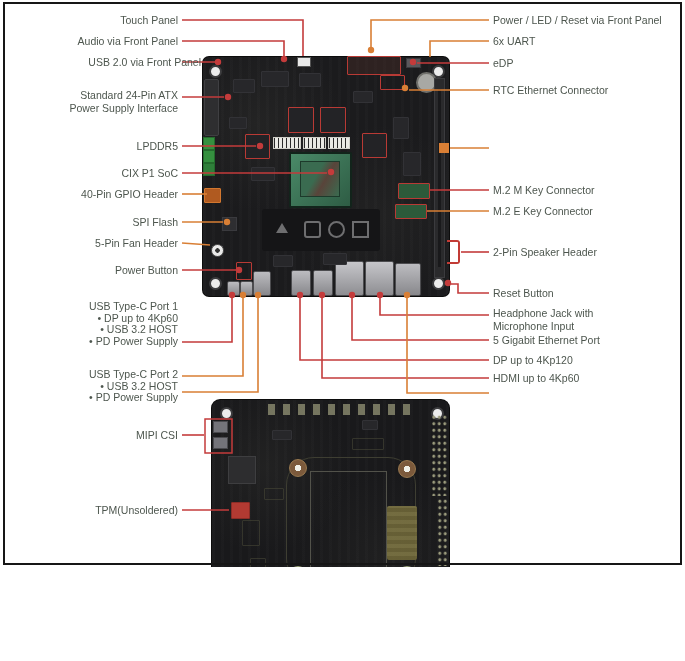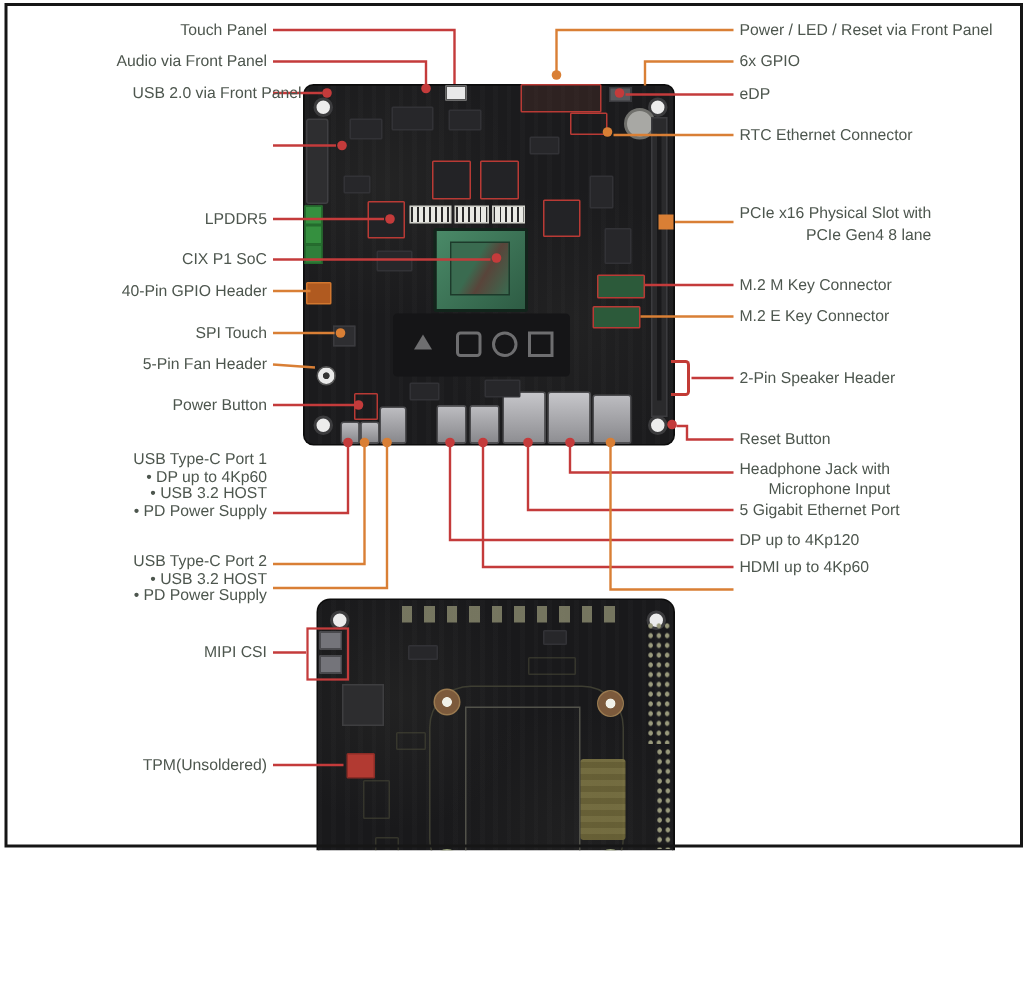--- a/index.html
+++ b/index.html
@@ -14,21 +14,21 @@
            radial-gradient(circle at 72% 66%, rgba(110,110,95,.08), transparent 38%),
            repeating-linear-gradient(90deg, rgba(255,255,255,.015) 0 3px, transparent 3px 9px);
          box-shadow:0 0 0 1px #0c0c0c;}
   .hole{position:absolute;width:9px;height:9px;border-radius:50%;background:#ececec;border:2px solid #3c3c3e;}
   .smd{position:absolute;background:#27272a;border:1px solid #323236;border-radius:1px;}
   .silk{position:absolute;border:1px solid #4a4a38;opacity:.55;border-radius:1px;}
   .redbox{position:absolute;border:1.5px solid #b93a35;border-radius:1px;}
   .port{position:absolute;background:linear-gradient(180deg,#bcbcc0,#88888c);border:1px solid #4c4c4f;border-radius:2px;}
   .callout{position:absolute;white-space:nowrap;font-size:10.5px;line-height:13px;color:#4d564e;}
   .callout.left{text-align:right;}
-  .callout.right{text-align:right;}
+  .callout.right{text-align:left;}
   svg.leads{position:absolute;left:0;top:0;pointer-events:none;}
   .tri{position:absolute;width:0;height:0;border-left:6px solid transparent;border-right:6px solid transparent;border-bottom:10px solid #6e6e70;}
 </style>
 </head>
 <body>
 
 <div class="stage">
 
   <div class="board" style="left:203px;top:57px;width:246px;height:239px;">
 
@@ -247,31 +247,35 @@
   <div class="a" id="labels-layer" style="left: 0px; top: 0px; width: 685px; height: 661px; pointer-events: none; color: rgb(77, 86, 78);">
       <div class="callout left" style="top: 14px; right: 507px;">
         <div>Touch Panel</div>
       </div>
       <div class="callout left" style="top: 35px; right: 507px;">
         <div>Audio via Front Panel</div>
       </div>
       <div class="callout left" style="top: 56px; right: 484px;">
         <div>USB 2.0 via Front Panel</div>
       </div>
+      <div class="callout left" style="top: 89px; right: 507px;">
+        <div>Standard 24-Pin ATX</div>
+        <div>Power Supply Interface</div>
+      </div>
       <div class="callout left" style="top: 140px; right: 507px;">
         <div>LPDDR5</div>
       </div>
       <div class="callout left" style="top: 167px; right: 507px;">
         <div>CIX P1 SoC</div>
       </div>
       <div class="callout left" style="top: 188px; right: 507px;">
         <div>40-Pin GPIO Header</div>
       </div>
       <div class="callout left" style="top: 216px; right: 507px;">
-        <div>SPI Touch</div>
+        <div>SPI Flash</div>
       </div>
       <div class="callout left" style="top: 237px; right: 507px;">
         <div>5-Pin Fan Header</div>
       </div>
       <div class="callout left" style="top: 264px; right: 507px;">
         <div>Power Button</div>
       </div>
       <div class="callout left" style="top: 301px; right: 507px; line-height: 11.5px;">
         <div>USB Type-C Port 1</div>
         <div>• DP up to 4Kp60</div>
@@ -286,31 +290,27 @@
       <div class="callout left" style="top: 429px; right: 507px;">
         <div>MIPI CSI</div>
       </div>
       <div class="callout left" style="top: 504px; right: 507px;">
         <div>TPM(Unsoldered)</div>
       </div>
       <div class="callout right" style="top: 14px; left: 493px;">
         <div>Power / LED / Reset via Front Panel</div>
       </div>
       <div class="callout right" style="top: 35px; left: 493px;">
-        <div>6x GPIO</div>
+        <div>6x UART</div>
       </div>
       <div class="callout right" style="top: 57px; left: 493px;">
         <div>eDP</div>
       </div>
       <div class="callout right" style="top: 84px; left: 493px;">
         <div>RTC Ethernet Connector</div>
-      </div>
-      <div class="callout right" style="top: 135px; left: 493px; line-height: 15px;">
-        <div>PCIe x16 Physical Slot with</div>
-        <div>PCIe Gen4 8 lane</div>
       </div>
       <div class="callout right" style="top: 184px; left: 493px;">
         <div>M.2 M Key Connector</div>
       </div>
       <div class="callout right" style="top: 205px; left: 493px;">
         <div>M.2 E Key Connector</div>
       </div>
       <div class="callout right" style="top: 246px; left: 493px;">
         <div>2-Pin Speaker Header</div>
       </div>

